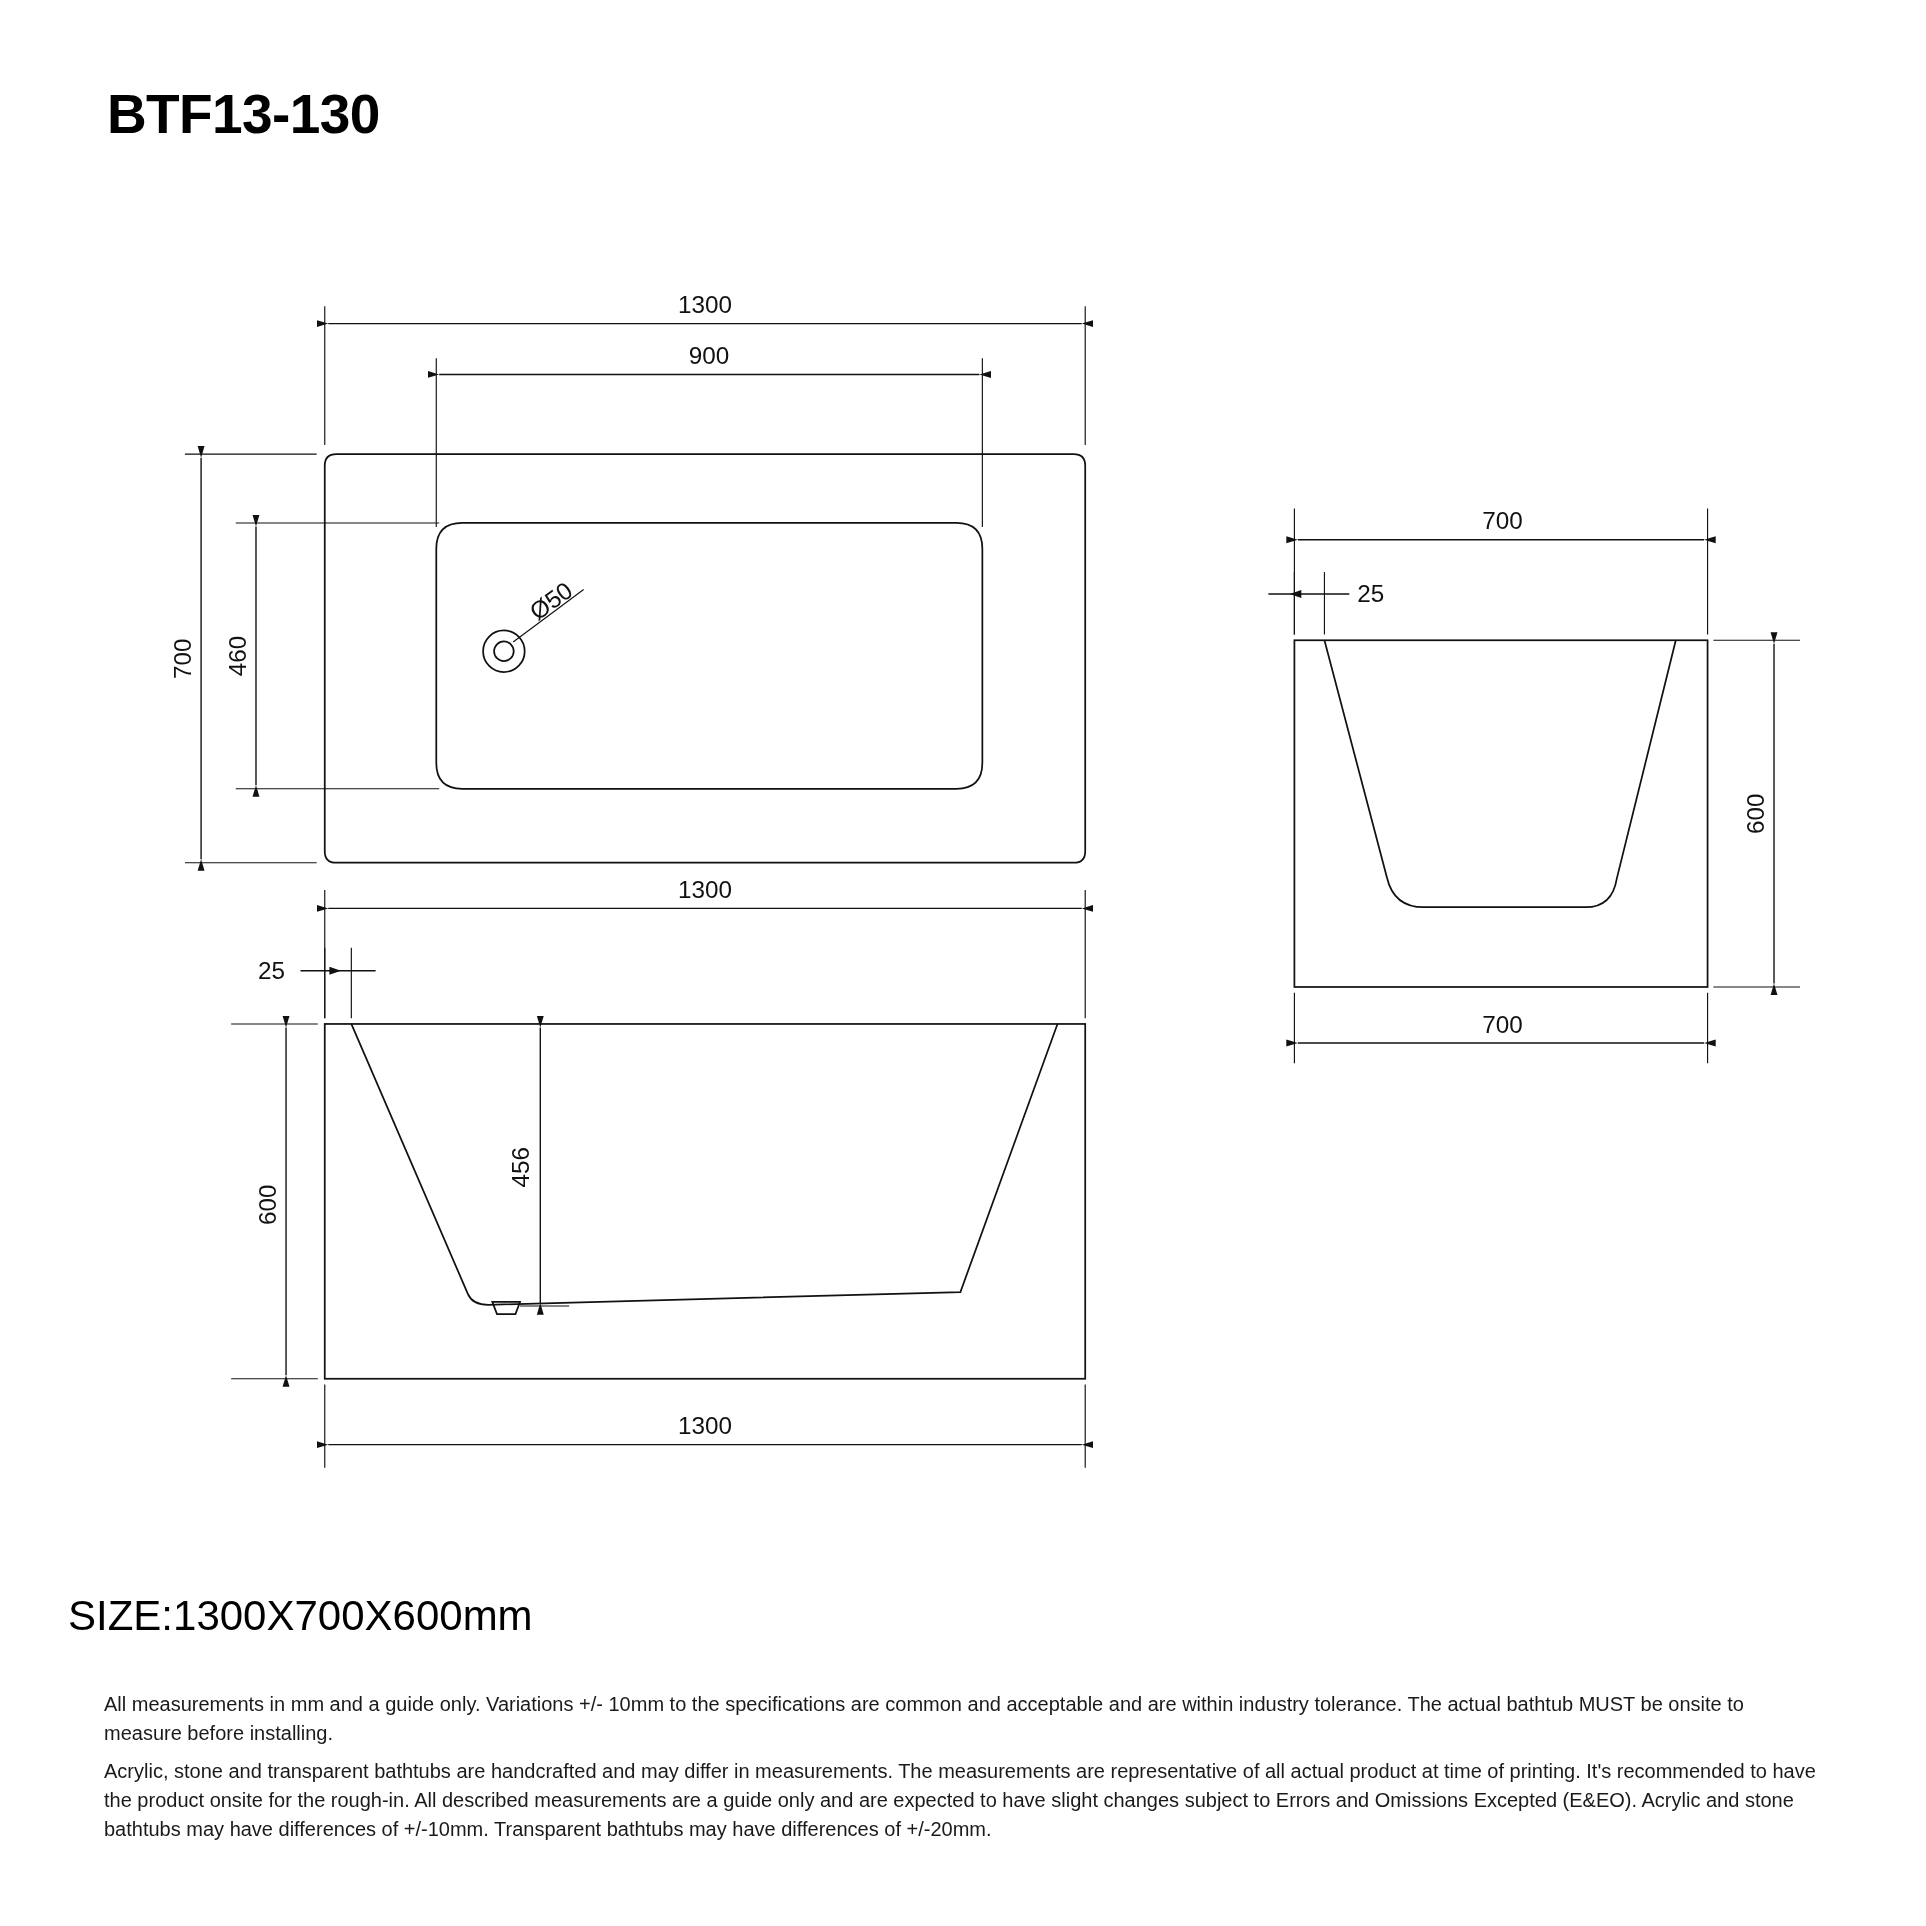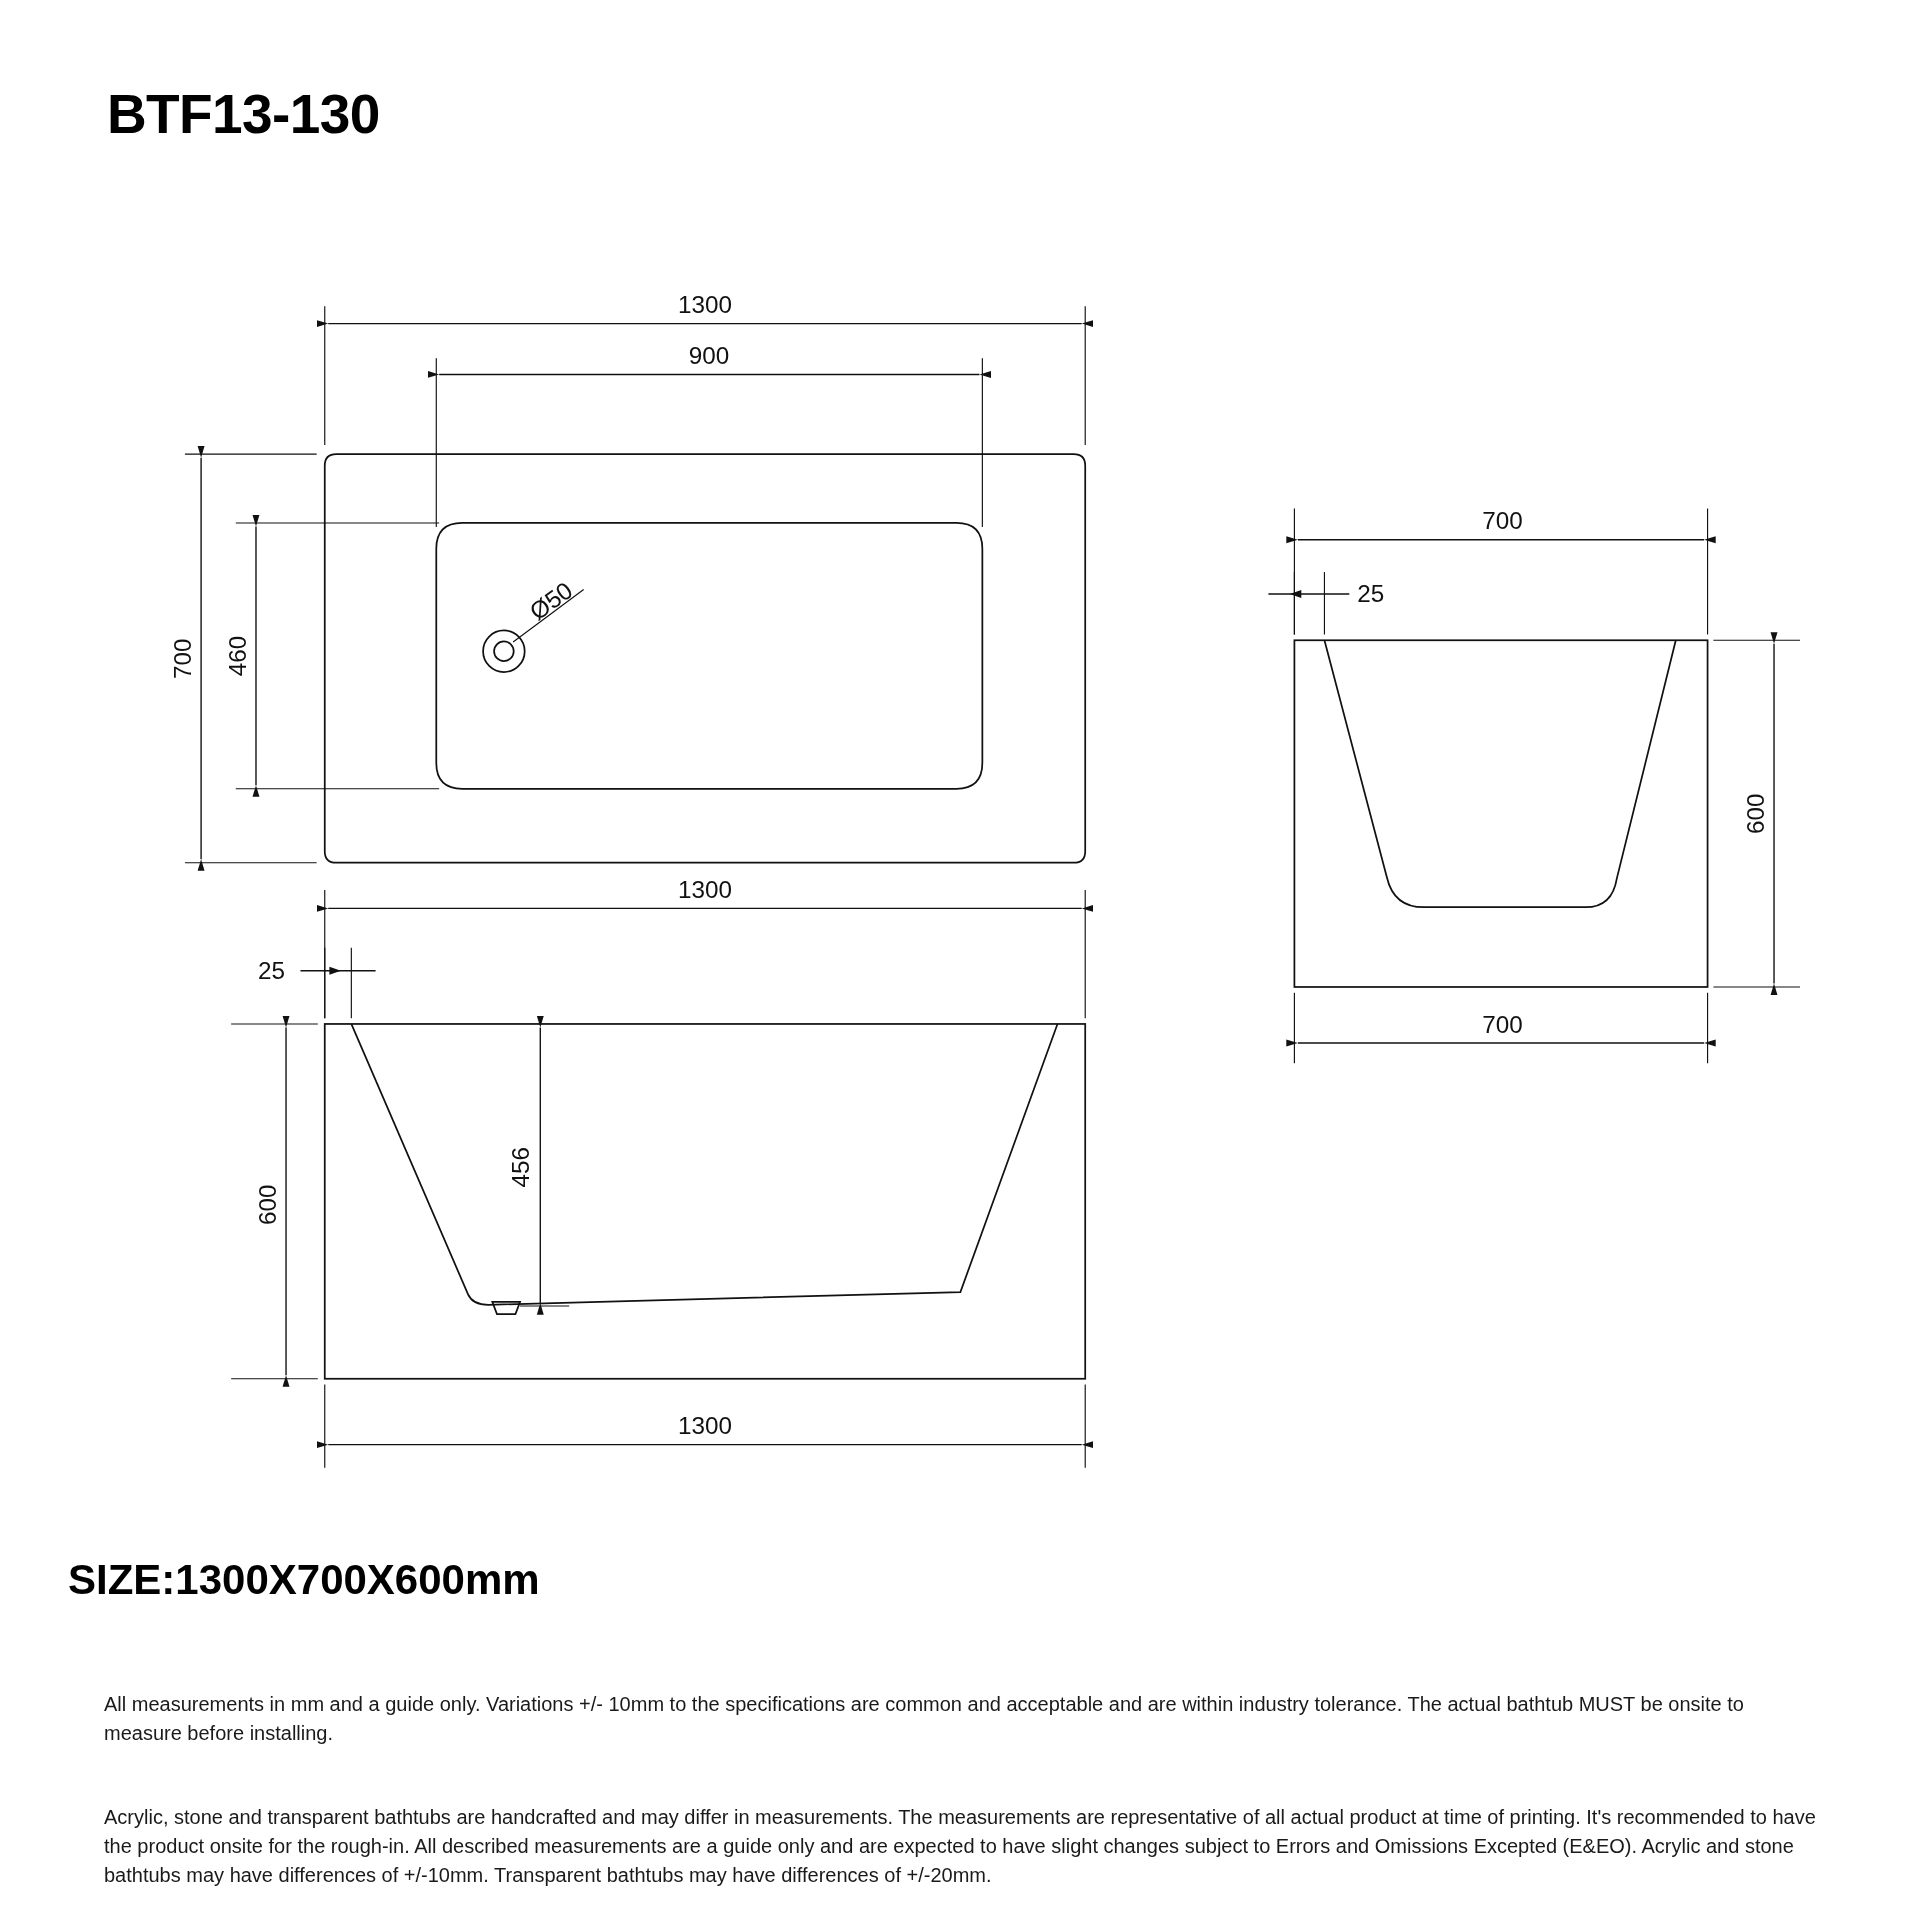--- a/index.html
+++ b/index.html
@@ -27,36 +27,36 @@
     top: 84px;
     font-size: 55px;
     font-weight: bold;
     letter-spacing: -0.6px;
     line-height: 1.1;
     white-space: nowrap;
   }
   .size-line {
     position: absolute;
     left: 68px;
-    top: 1556px;
+    top: 1592px;
     font-size: 42px;
-    font-weight: bold;
+    font-weight: normal;
     letter-spacing: 0px;
     white-space: nowrap;
     text-align: center;
   }
   .note {
     position: absolute;
     font-size: 20px;
     line-height: 1.45;
     color: #1a1a1a;
     text-align: left;
   }
   .note-1 { left: 104px; top: 1690px; width: 1719px; }
-  .note-2 { left: 104px; top: 1803px; width: 1719px; }
+  .note-2 { left: 104px; top: 1757px; width: 1719px; }
 
   svg { display: block; }
   .ln { stroke: #111111; stroke-width: 2.4; fill: none; }
   .ln-thin { stroke: #111111; stroke-width: 2.0; fill: none; }
   .ln-obj { stroke: #111111; stroke-width: 3.0; fill: none; }
   .dimtxt {
     font-family: "Liberation Sans", sans-serif;
     font-size: 42px;
     fill: #111111;
   }

